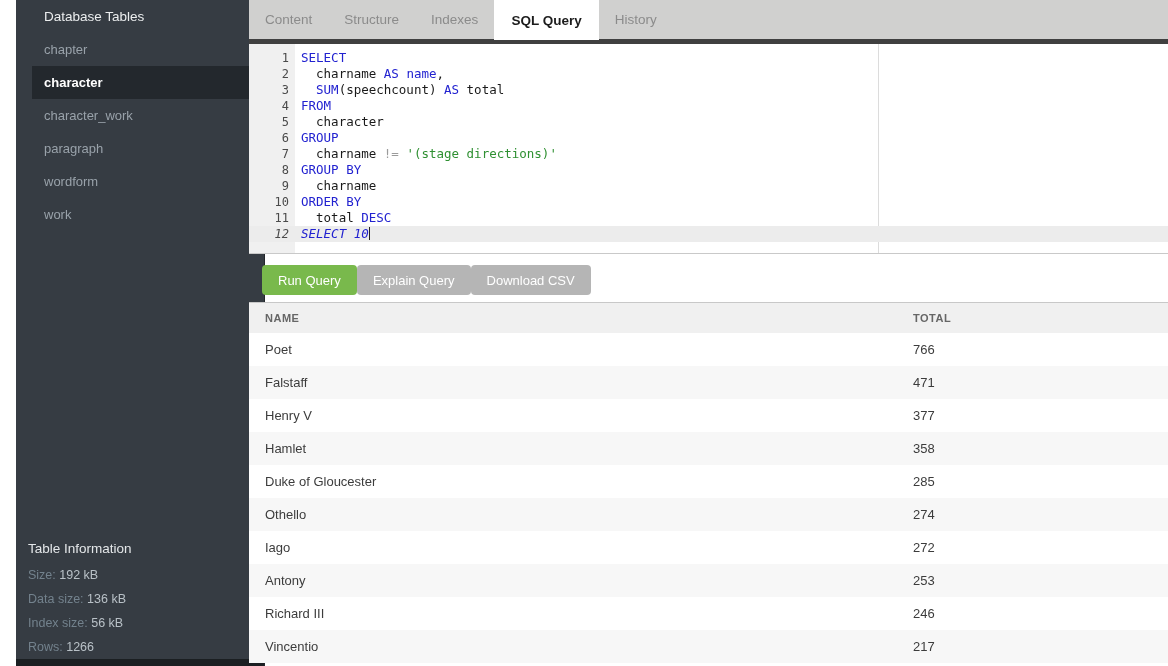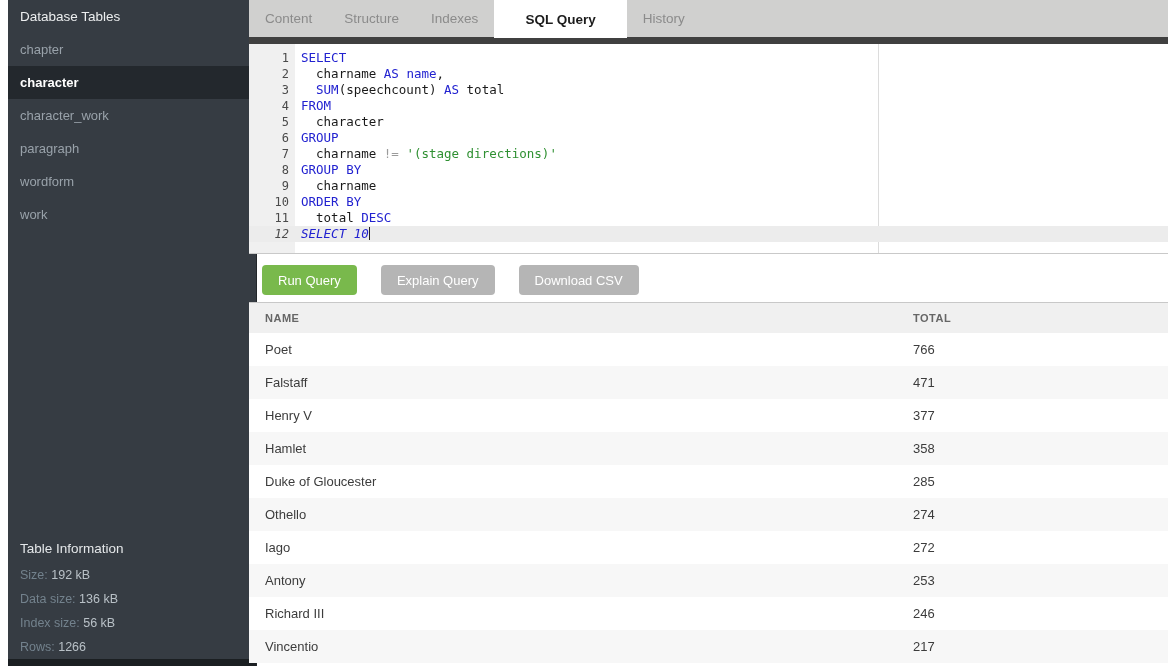--- a/index.html
+++ b/index.html
@@ -2,45 +2,45 @@
 <html><head>
 <meta charset="utf-8">
 <style>
   * { margin:0; padding:0; box-sizing:border-box; }
   html,body { width:1168px; height:666px; overflow:hidden;
     font-family:"Liberation Sans", sans-serif; background:#fff; }
 
   .app { position:relative; width:1168px; height:666px; }
 
   
-  .sidebar { position:absolute; left:8px; top:0; width:249px; height:666px;
-    background:#363c43; border-right:1px solid #23272b; }
+  .sidebar { position:absolute; left:16px; top:0; width:249px; height:666px;
+    background:#363c43; border-right:1px solid #23272b;padding-left:16px; }
   .sidebar-header { height:33px; line-height:33px; padding-left:12px;
     color:#eceeef; font-size:13.5px; }
   .table-item { height:33px; line-height:33px; padding-left:12px;
     color:#99a2aa; font-size:13px; cursor:pointer; }
   .table-item.selected { background:#23282d; color:#ffffff; font-weight:bold; }
 
   .table-info { position:absolute; left:0; right:1px; bottom:7px; }
   .table-info-title { padding:9px 12px 7px 12px; color:#e4e7e9; font-size:13.5px; }
   .info-row { height:24px; line-height:24px; padding-left:12px; font-size:12.5px; }
   .info-label { color:#73828d;text-align:right; }
   .info-value { color:#b9c1c7; }
   .sidebar-footer { position:absolute; left:0; right:0; bottom:0; height:7px;
     background:#1b1f22; }
 
   
   .main { position:absolute; left:249px; top:0; width:919px; height:666px; }
 
   .tabbar { display:flex; align-items:stretch; height:44px; background:#d0d0cf;
-    border-bottom:7px solid #404040; }
+    border-bottom:5px solid #404040; }
   .tab { display:flex; align-items:center; padding:0 16px; font-size:13.5px;
     color:#8b8b8b; cursor:pointer; }
   .tab.active { background:#ffffff; color:#1c1c1c; font-weight:bold;
-    padding:0 31px; margin-bottom:-1px; }
+    padding:0 17px; margin-bottom:-1px; }
 
   
   .editor { position:relative; height:210px; background:#fff;
     border-bottom:1px solid #c9c9c9; }
   .gutter-bg { position:absolute; left:0; top:0; bottom:0; width:46px;
     background:#f0f0f0; z-index:0; }
   .pane-divider { position:absolute; left:629px; top:0; bottom:0; width:1px;
     background:#dcdcdc; z-index:0; }
   .code-lines { position:relative; z-index:1; padding-top:6px;
     font-family:"DejaVu Sans Mono", monospace; font-size:12.5px; }
@@ -51,21 +51,21 @@
   .code { white-space:pre; padding-left:12px; color:#1a1a1a; }
   .tk-kw  { color:#2222d0; }
   .tk-pl  { color:#1a1a1a; }
   .tk-op  { color:#9b9b9b; }
   .tk-str { color:#2f9032; }
   .tk-num { color:#2222d0; }
   .caret { display:inline-block; width:1px; height:13px; background:#222;
     vertical-align:-2px; }
 
   
-  .toolbar { padding:11px 0 7px 13px; display:flex; gap:24px; height:48px; }
+  .toolbar { padding:11px 0 7px 13px; display:flex; gap:0; height:48px; }
   .btn { height:30px; border:none; border-radius:4px; color:#fff;
     font-size:13px; font-family:"Liberation Sans", sans-serif;
     padding:0 16px; cursor:pointer; }
   .btn-green { background:#79b94c; }
   .btn-gray  { background:#b5b5b5; }
 
   
   .results { border-top:1px solid #c8c8c8; }
   .rheader { position:relative; height:30px; line-height:30px; background:#f0f0f0;
     font-size:11px; font-weight:bold; letter-spacing:0.5px; color:#666; }

